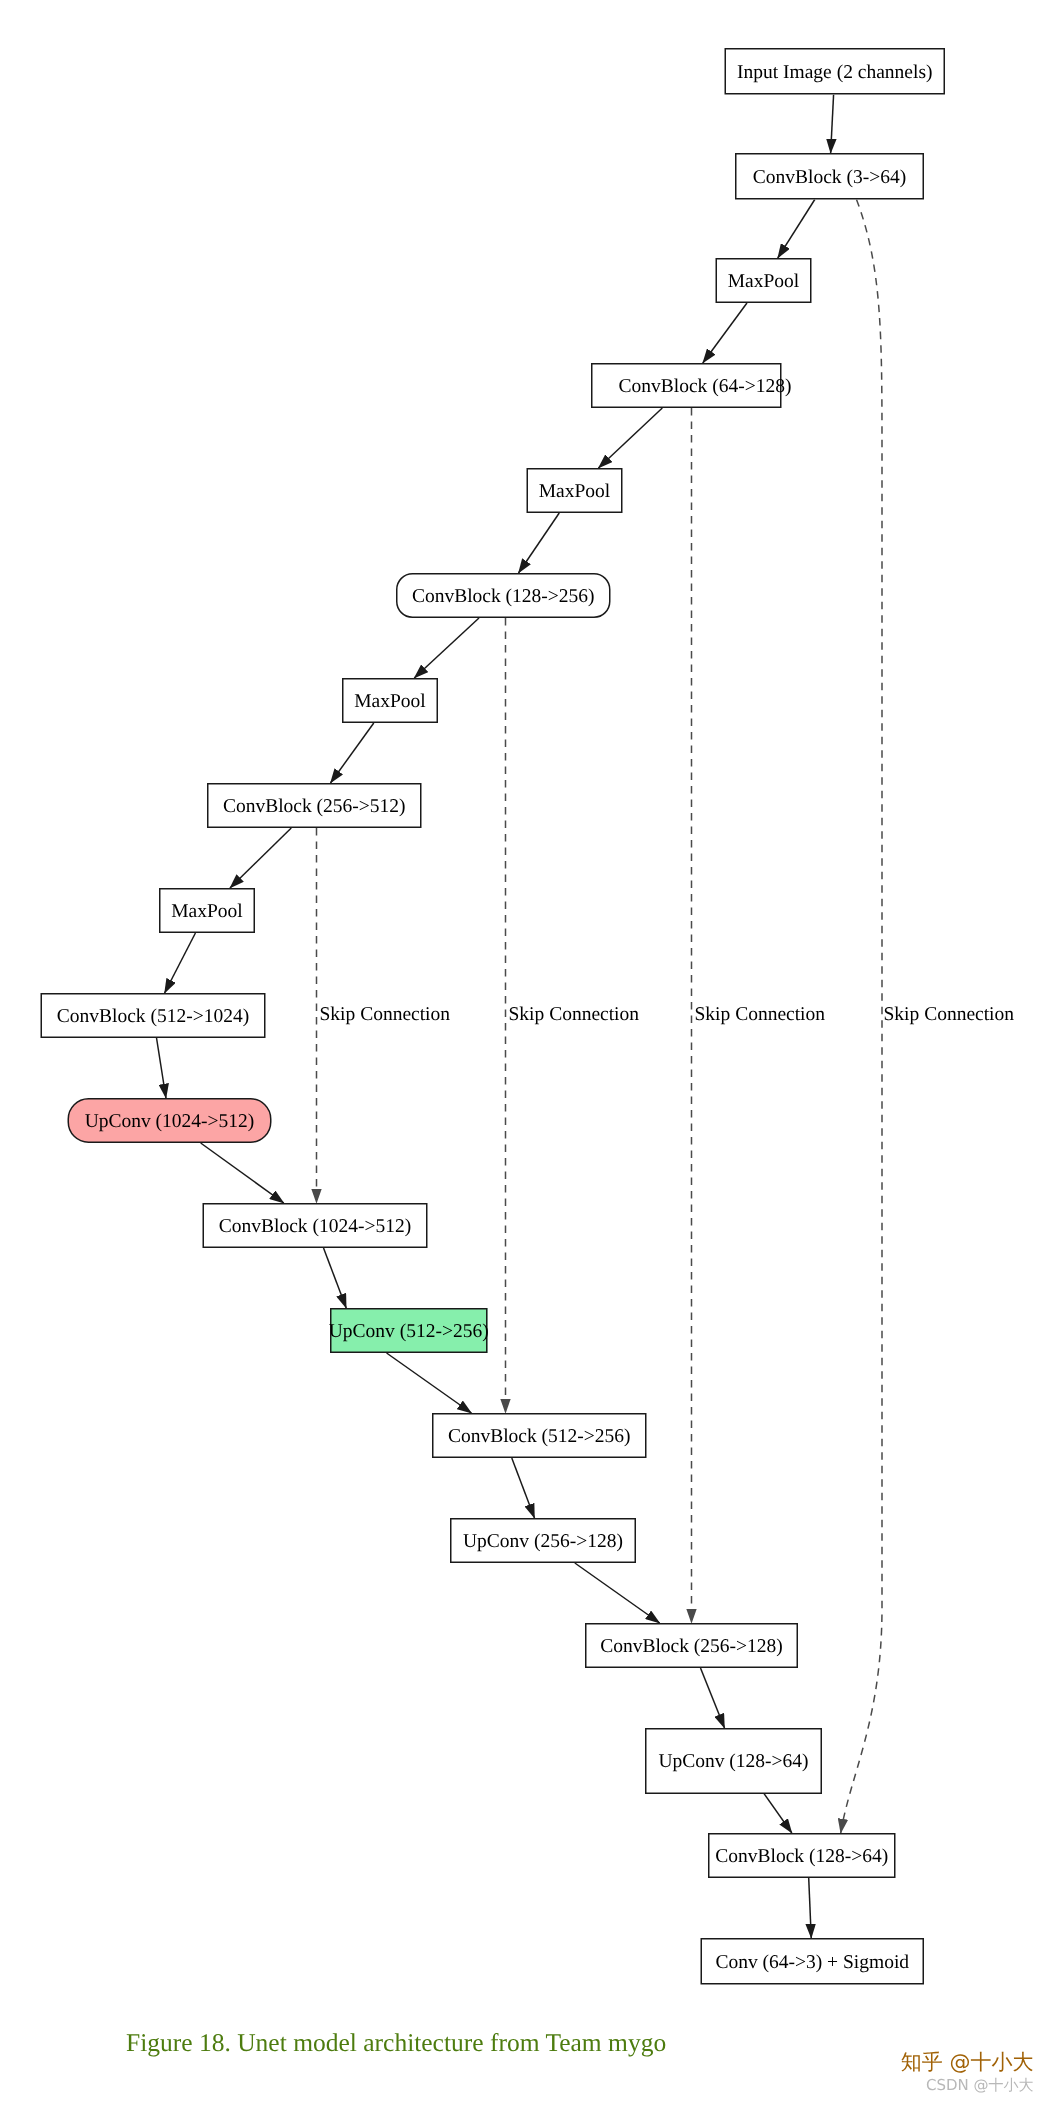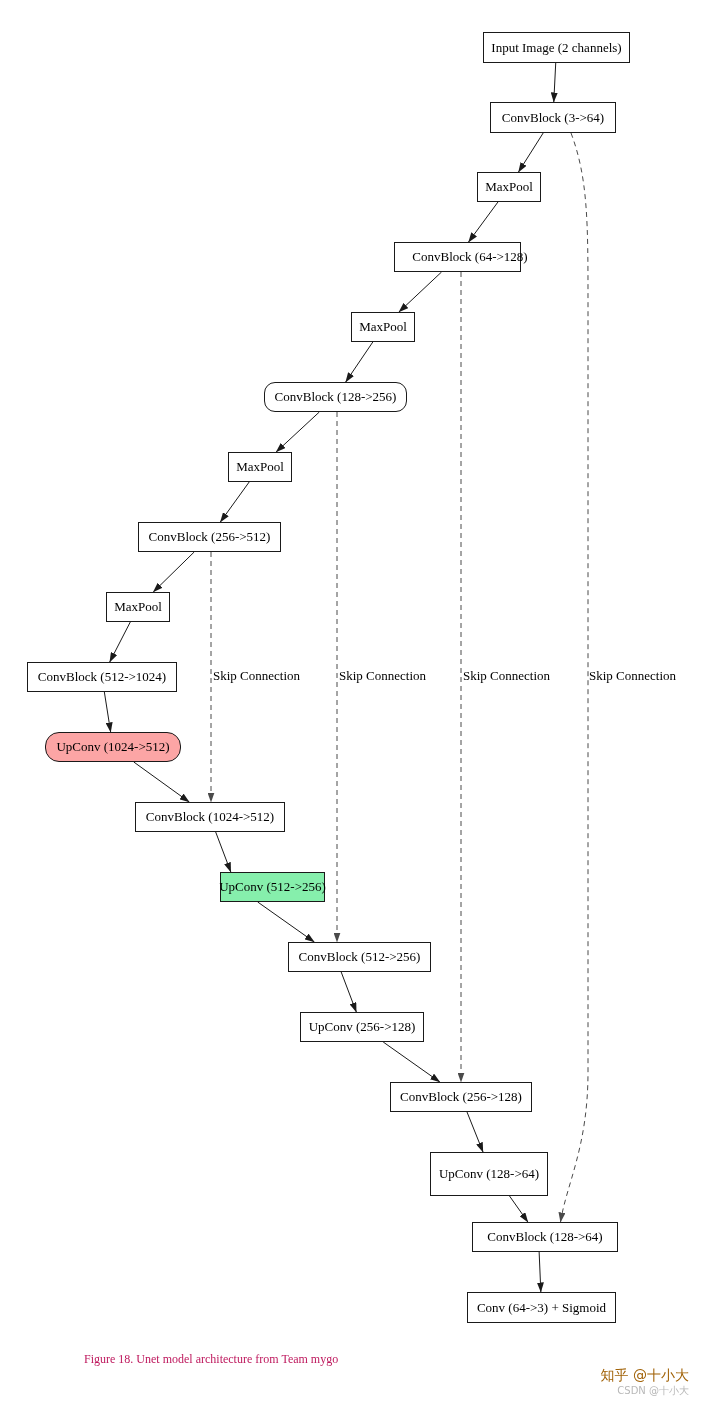--- a/index.html
+++ b/index.html
@@ -11,21 +11,21 @@
   .node{
     position:absolute;box-sizing:border-box;
     border:1px solid #1a1a1a;background:#ffffff;
     display:flex;align-items:center;justify-content:center;
     font-size:13px;color:#000;white-space:nowrap;
   }
   .skip-label{
     position:absolute;font-size:13px;color:#000000;white-space:nowrap;
   }
   .caption{
-    position:absolute;left:84px;top:1352px;font-size:12px;color:#be185d;white-space:nowrap;
+    position:absolute;left:84px;top:1352px;font-size:17px;color:#4d7c0f;white-space:nowrap;
   }
   .watermark{
     position:absolute;right:18px;top:1366px;text-align:right;
     font-family:"DejaVu Sans","Liberation Sans",sans-serif;
   }
   .wm-line1{font-size:14px;color:#a16207;line-height:18px;}
   .wm-line2{font-size:10px;color:#b8b8b8;line-height:13px;}
 </style>
 </head>
 <body>
@@ -75,21 +75,21 @@
       <div class="node" style="left: 138px; top: 522px; width: 143px; height: 30px; border-color: rgb(26, 26, 26); background: rgb(255, 255, 255);">ConvBlock (256-&gt;512)</div>
       <div class="node" style="left: 106px; top: 592px; width: 64px; height: 30px; border-color: rgb(26, 26, 26); background: rgb(255, 255, 255);">MaxPool</div>
       <div class="node" style="left: 27px; top: 662px; width: 150px; height: 30px; border-color: rgb(26, 26, 26); background: rgb(255, 255, 255);">ConvBlock (512-&gt;1024)</div>
       <div class="node" style="left: 45px; top: 732px; width: 136px; height: 30px; border-color: rgb(26, 26, 26); background: #fca5a5; border-radius: 14px;">UpConv (1024-&gt;512)</div>
       <div class="node" style="left: 135px; top: 802px; width: 150px; height: 30px; border-color: rgb(26, 26, 26); background: rgb(255, 255, 255);">ConvBlock (1024-&gt;512)</div>
       <div class="node" style="left: 172px; top: 872px; width: 105px; height: 30px; border-color: rgb(26, 26, 26); background: #86efac; margin-left: 48px;">UpConv (512-&gt;256)</div>
       <div class="node" style="left: 264px; top: 942px; width: 143px; height: 30px; border-color: rgb(26, 26, 26); background: rgb(255, 255, 255); margin-left: 24px;">ConvBlock (512-&gt;256)</div>
       <div class="node" style="left: 300px; top: 1012px; width: 124px; height: 30px; border-color: rgb(26, 26, 26); background: rgb(255, 255, 255);">UpConv (256-&gt;128)</div>
       <div class="node" style="left: 390px; top: 1082px; width: 142px; height: 30px; border-color: rgb(26, 26, 26); background: rgb(255, 255, 255);">ConvBlock (256-&gt;128)</div>
       <div class="node" style="left: 430px; top: 1152px; width: 118px; height: 44px; border-color: rgb(26, 26, 26); background: rgb(255, 255, 255);">UpConv (128-&gt;64)</div>
-      <div class="node" style="left: 472px; top: 1222px; width: 146px; height: 30px; border-color: rgb(26, 26, 26); background: rgb(255, 255, 255);">ConvBlock (128-&gt;64)</div>
+      <div class="node" style="left: 472px; top: 1222px; width: 125px; height: 30px; border-color: rgb(26, 26, 26); background: rgb(255, 255, 255);">ConvBlock (128-&gt;64)</div>
       <div class="node" style="left: 467px; top: 1292px; width: 149px; height: 31px; border-color: rgb(26, 26, 26); background: rgb(255, 255, 255);">Conv (64-&gt;3) + Sigmoid</div>
     </div>
   <div id="labels-layer">
       <div class="skip-label" style="left: 213px; top: 668px;">Skip Connection</div>
       <div class="skip-label" style="left: 339px; top: 668px;">Skip Connection</div>
       <div class="skip-label" style="left: 463px; top: 668px;">Skip Connection</div>
       <div class="skip-label" style="left: 589px; top: 668px;">Skip Connection</div>
     </div>
 
   <div class="caption">Figure 18. Unet model architecture from Team mygo</div>

